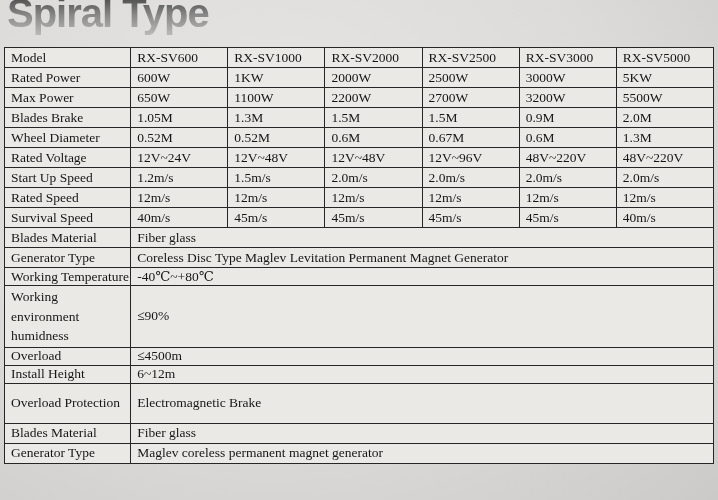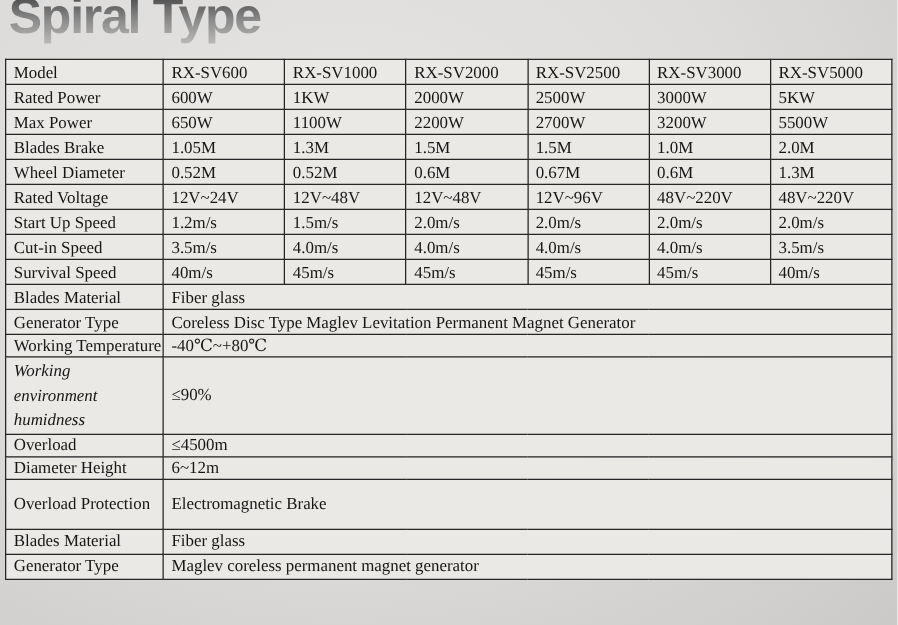--- a/index.html
+++ b/index.html
@@ -55,21 +55,20 @@
   table.spec tr:nth-child(16) { height: 40px; }
   table.spec tr:nth-child(22) { height: 18px; }
 
   
   table.spec td.wrap-label {
     white-space: normal;
     text-align: justify;
     line-height: 1.45;
     padding-top: 1px;
     padding-bottom: 1px;
-    font-style: italic;
   }
 </style>
 </head>
 <body>
 
 <div class="page-title">Spiral Type</div>
 
 <table class="spec">
   <colgroup>
     <col class="c0">
@@ -107,21 +106,21 @@
         <td>2700W</td>
         <td>3200W</td>
         <td>5500W</td>
       </tr>
       <tr>
         <td>Blades Brake</td>
         <td>1.05M</td>
         <td>1.3M</td>
         <td>1.5M</td>
         <td>1.5M</td>
-        <td>1.0M</td>
+        <td>0.9M</td>
         <td>2.0M</td>
       </tr>
       <tr>
         <td>Wheel Diameter</td>
         <td>0.52M</td>
         <td>0.52M</td>
         <td>0.6M</td>
         <td>0.67M</td>
         <td>0.6M</td>
         <td>1.3M</td>
@@ -138,27 +137,27 @@
       <tr>
         <td>Start Up Speed</td>
         <td>1.2m/s</td>
         <td>1.5m/s</td>
         <td>2.0m/s</td>
         <td>2.0m/s</td>
         <td>2.0m/s</td>
         <td>2.0m/s</td>
       </tr>
       <tr>
-        <td>Cut-in Speed</td>
-        <td>3.5m/s</td>
-        <td>4.0m/s</td>
-        <td>4.0m/s</td>
-        <td>4.0m/s</td>
-        <td>4.0m/s</td>
-        <td>3.5m/s</td>
+        <td>Rated Speed</td>
+        <td>12m/s</td>
+        <td>12m/s</td>
+        <td>12m/s</td>
+        <td>12m/s</td>
+        <td>12m/s</td>
+        <td>12m/s</td>
       </tr>
       <tr>
         <td>Survival Speed</td>
         <td>40m/s</td>
         <td>45m/s</td>
         <td>45m/s</td>
         <td>45m/s</td>
         <td>45m/s</td>
         <td>40m/s</td>
       </tr>
@@ -176,21 +175,21 @@
       </tr>
       <tr>
         <td class="wrap-label">Working environment humidness</td>
         <td colspan="6">≤90%</td>
       </tr>
       <tr>
         <td>Overload</td>
         <td colspan="6">≤4500m</td>
       </tr>
       <tr>
-        <td>Diameter Height</td>
+        <td>Install Height</td>
         <td colspan="6">6~12m</td>
       </tr>
       <tr>
         <td>Overload Protection</td>
         <td colspan="6">Electromagnetic Brake</td>
       </tr>
       <tr>
         <td>Blades Material</td>
         <td colspan="6">Fiber glass</td>
       </tr>

